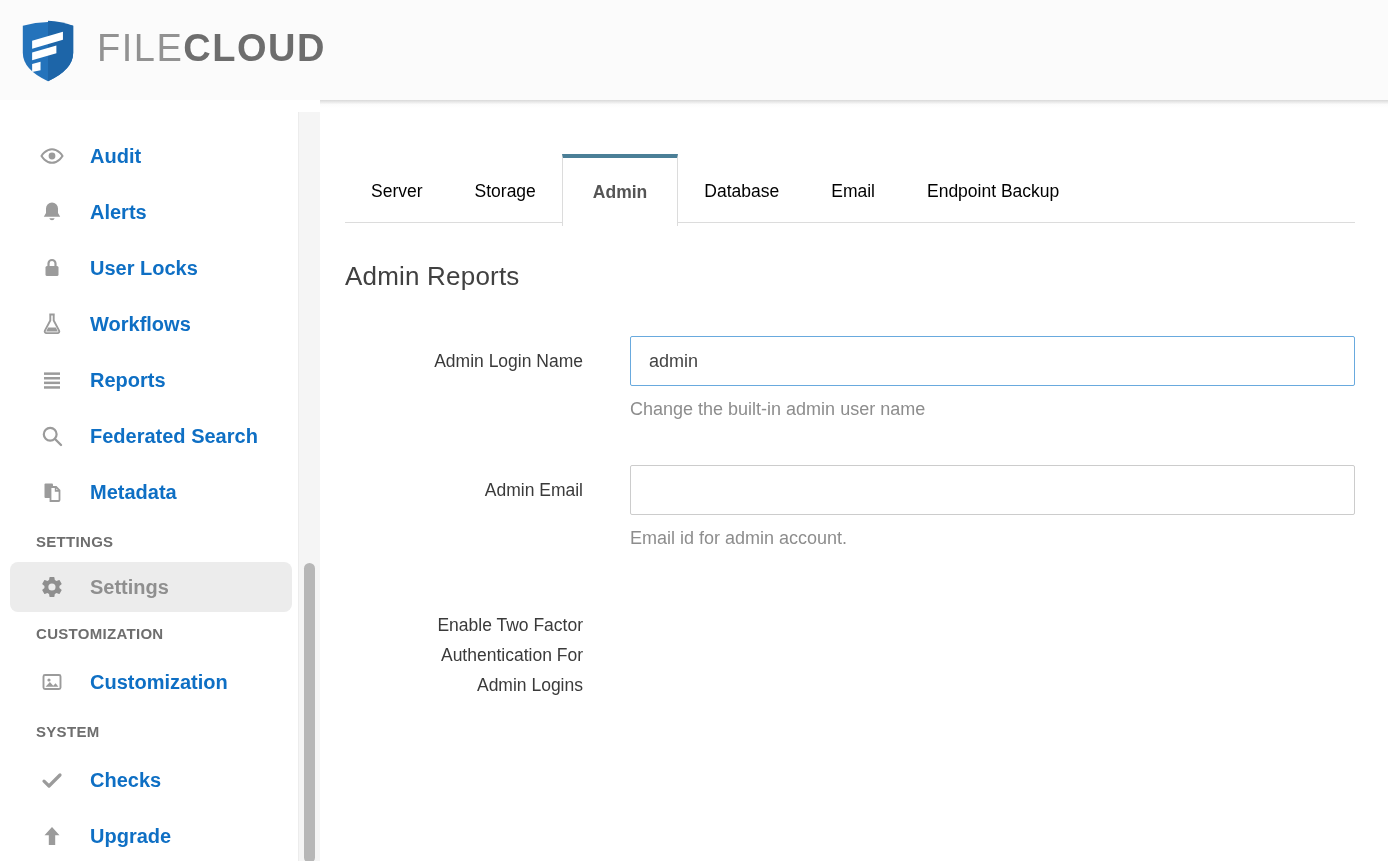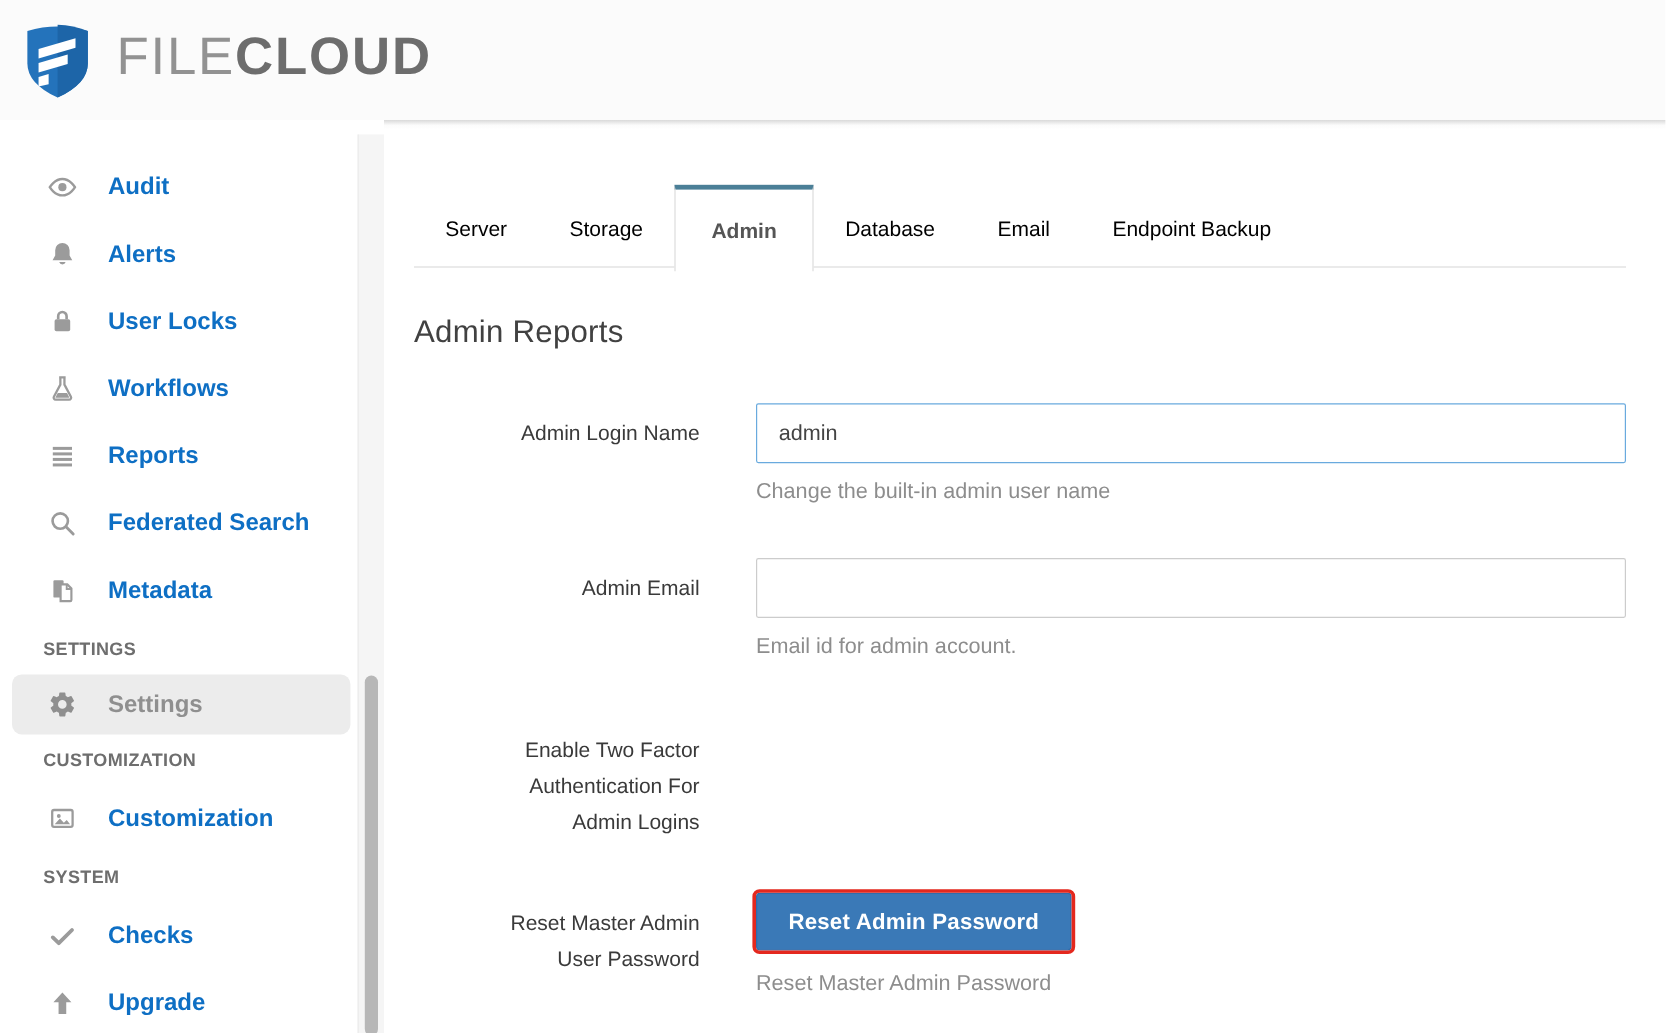--- a/index.html
+++ b/index.html
@@ -6,21 +6,21 @@
   html,body { width:1388px; height:861px; overflow:hidden; background:#fff;
     font-family:"Liberation Sans","DejaVu Sans",sans-serif; }
 
   
   .header { height:100px; background:#fbfbfb; display:flex; align-items:center;
     padding-left:20px; position:relative; }
   .header::after { content:""; position:absolute; left:0; right:0; bottom:-8px; height:8px;
     background:linear-gradient(#d9d9d9, rgba(246,246,246,0.4) 55%, rgba(255,255,255,0)); }
   .logo { display:flex; align-items:center; text-decoration:none; cursor:pointer; }
   .shield { width:56px; height:66px; margin-top:2px; }
-  .brand-text { margin-left:21px; font-size:44px; letter-spacing:1.5px; line-height:1; padding-bottom:4px; }
+  .brand-text { margin-left:21px; font-size:38px; letter-spacing:1.5px; line-height:1; padding-bottom:4px; }
   .brand-file { color:#929292; font-weight:400; }
   .brand-cloud { color:#6d6d6d; font-weight:700; }
 
   
   .app-body { display:flex; height:761px; }
 
   
   .sidebar { width:320px; min-width:320px; position:relative; padding-top:28px; background:#fff; }
   .nav-item { display:flex; align-items:center; height:56px; padding-left:40px;
     text-decoration:none; cursor:pointer; }
@@ -244,23 +244,16 @@
         <div class="control">
           <input class="text-input" type="text" value="" style="">
           <div class="help">Email id for admin account.</div>
         </div>
       </div>
 
       <div class="form-row row-gap-c">
         <div class="form-label">Enable Two Factor Authentication For Admin Logins</div>
       </div>
 
-      <div class="form-row">
-        <div class="form-label label-center">Reset Master Admin User Password</div>
-        <div class="control">
-          <button class="reset-btn">Reset Admin Password</button>
-          <div class="help btn-help">Reset Master Admin Password</div>
-        </div>
-      </div>
 
     </div>
   </main>
 </div>
 
 </body></html>

